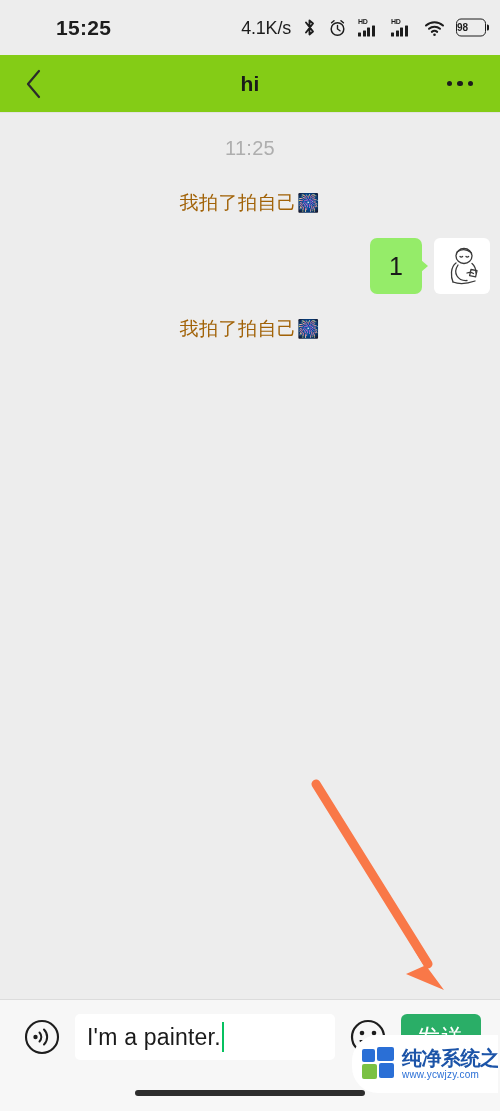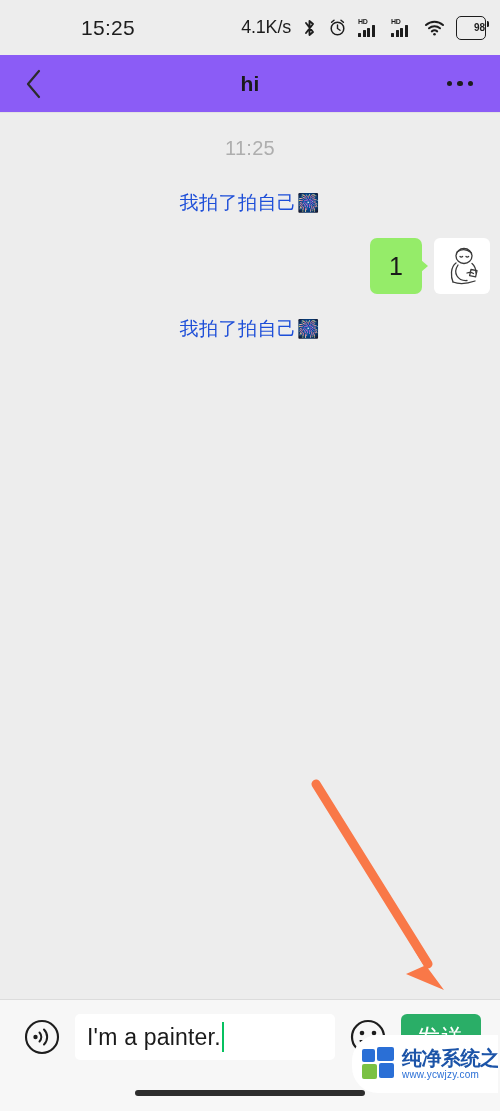--- a/index.html
+++ b/index.html
@@ -17,23 +17,23 @@
   }
 
   
   .statusbar {
     height:55px; flex:0 0 55px;
     display:flex; align-items:center;
     position:relative;
     color:#1d1d1d;
   }
   .sb-time {
-    position:absolute; left:81px; top:50%;
+    position:absolute; left:56px; top:50%;
     transform:translateY(-50%);
-    font-size:21px; font-weight:400;
+    font-size:21px; font-weight:700;
     letter-spacing:0.3px;
   }
   .sb-right {
     position:absolute; right:14px; top:50%;
     transform:translateY(-50%);
     display:flex; align-items:center; gap:11px;
   }
   .sb-speed { font-size:18px; font-weight:400; letter-spacing:-0.2px; }
   .sb-ic { display:flex; align-items:center; }
 
@@ -45,37 +45,37 @@
     letter-spacing:-0.4px;
   }
   .sig .bars { position:absolute; bottom:0; left:0; display:flex; align-items:flex-end; gap:1.5px; }
   .sig .bars i { display:block; width:3px; background:#1d1d1d; border-radius:0.5px; }
   .sig .bars i:nth-child(1){ height:4px; }
   .sig .bars i:nth-child(2){ height:6.5px; }
   .sig .bars i:nth-child(3){ height:9px; }
   .sig .bars i:nth-child(4){ height:11.5px; }
 
   .batt {
-    width:30px; height:24px;
+    width:30px; height:18px;
     border:1.6px solid #1d1d1d; border-radius:5px;
-    display:flex; align-items:center; justify-content:flex-end;
+    display:flex; align-items:center; justify-content:flex-start;
     position:relative;
   }
   .batt span { font-size:10px; font-weight:600; line-height:1; }
   .batt::after {
     content:""; position:absolute; right:-4px; top:4.5px;
     width:2.5px; height:6px; background:#1d1d1d; border-radius:0 1.5px 1.5px 0;
   }
 
   
   .navbar {
     height:57px; flex:0 0 57px;
     position:relative;
     display:flex; align-items:center;
-    background:#8b5cf6;
+    background:#84cc16;
   }
   .nav-back {
     position:absolute; left:14px; top:50%;
     transform:translateY(-50%);
     width:40px; height:40px;
     display:flex; align-items:center; justify-content:center;
   }
   .nav-title {
     width:100%; text-align:center;
     font-size:21px; font-weight:600; color:#1a1a1a;
@@ -102,21 +102,21 @@
     padding-top:18px;
   }
   .ts {
     text-align:center;
     font-size:20px; color:#aeaeae;
     margin:6px 0 30px;
     letter-spacing:0.3px;
   }
   .sysmsg {
     text-align:center;
-    font-size:19px; color:#1d4ed8;
+    font-size:19px; color:#a16207;
     margin:22px 0;
     letter-spacing:0.5px;
     display:flex; align-items:center; justify-content:center; gap:1px;
   }
   .sysmsg .emo { font-size:18px; }
 
   .row-right {
     display:flex; justify-content:flex-end; align-items:flex-start;
     padding:0 10px 0 0; margin:20px 0;
   }

